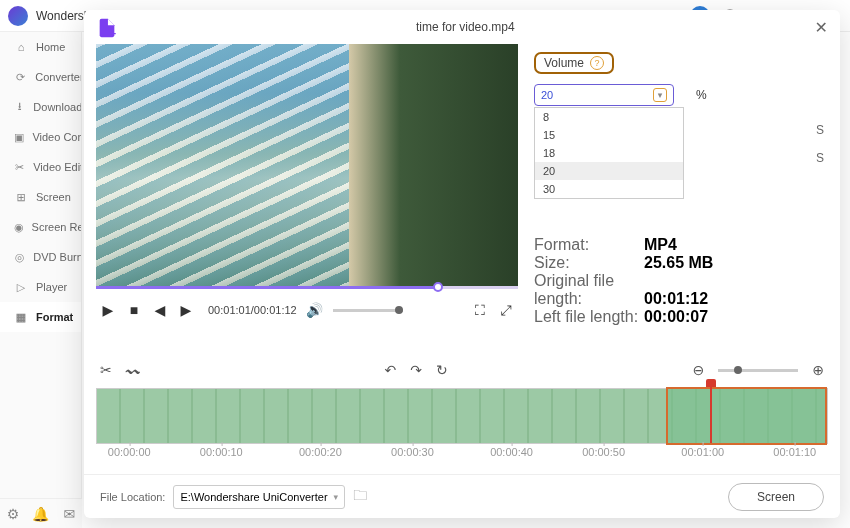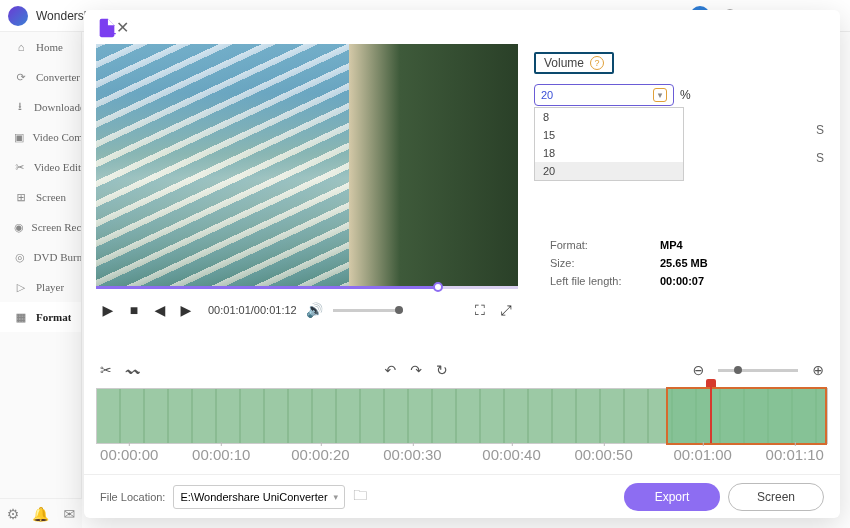--- a/index.html
+++ b/index.html
@@ -10,21 +10,21 @@
 .titlebar .appname { font-size: 12px; color: #333; flex: 0 0 auto; }
 .titlebar .spacer { flex: 1; }
 .titlebar .winbtn { width: 24px; height: 24px; display: flex; align-items: center; justify-content: center; cursor: pointer; color: #666; font-size: 12px; }
 .titlebar .avatar { width: 20px; height: 20px; border-radius: 50%; background: #2e7dd6; margin: 0 4px; }
 .titlebar .headphone { color: #888; margin: 0 4px; }
 
 .sidebar { position: absolute; left: 0; top: 32px; bottom: 30px; width: 82px; background: #fafafa; border-right: 1px solid #eee; }
 .sidebar-item { height: 30px; display: flex; align-items: center; padding-left: 14px; font-size: 11px; color: #666; cursor: pointer; gap: 8px; }
 .sidebar-item.active { background: #fff; font-weight: 600; color: #222; }
 .sidebar-item .sicon { width: 14px; height: 14px; color: #888; display: flex; align-items: center; justify-content: center; }
-.sidebar-item span.lbl { white-space: nowrap; overflow: hidden; font-family: Liberation Serif, serif; }
+.sidebar-item span.lbl { white-space: nowrap; overflow: hidden; }
 
 .footer { position: absolute; left: 0; bottom: 0; height: 30px; width: 82px; display: flex; align-items: center; justify-content: space-around; background: #fafafa; border-top: 1px solid #eee; }
 .footer .fbtn { color: #888; font-size: 14px; cursor: pointer; }
 
 .rightpanel { position: absolute; right: 0; top: 32px; bottom: 0; left: 82px; background: #fff; padding: 12px; }
 .rightpanel .hint { position: absolute; right: 12px; top: 54px; font-size: 14px; color: #333; }
 .rightpanel .badge { display: inline-block; width: 14px; height: 14px; background: #f59e0b; color: #fff; border-radius: 50%; font-size: 10px; text-align: center; line-height: 14px; margin-left: 4px; }
 .rightpanel .meta { position: absolute; right: 12px; top: 160px; font-size: 15px; color: #333; }
 .rightpanel .cd { position: absolute; right: 12px; top: 300px; font-size: 11px; color: #666; }
 
@@ -46,46 +46,46 @@
 .seek-fill { position: absolute; left: 0; width: 81%; height: 3px; background: #8d6df2; top: 1px; }
 .seek-thumb { position: absolute; left: 81%; top: -3px; width: 10px; height: 10px; background: #fff; border: 2px solid #8d6df2; border-radius: 50%; transform: translateX(-50%); }
 .video-controls { height: 30px; display: flex; align-items: center; gap: 10px; padding: 0 4px; margin-top: 4px; }
 .video-controls .vbtn { color: #333; font-size: 14px; cursor: pointer; width: 16px; text-align: center; }
 .video-controls .time { font-size: 11px; color: #444; margin-left: 4px; }
 .video-controls .volslider { width: 70px; height: 3px; background: #ccc; position: relative; }
 .video-controls .volslider::after { content: ""; position: absolute; right: 0; top: -3px; width: 8px; height: 8px; background: #666; border-radius: 50%; }
 .video-controls .right { margin-left: auto; display: flex; gap: 10px; }
 
 .info-col { flex: 1; padding-top: 8px; font-size: 12px; color: #444; position: relative; }
-.vol-label { display: inline-flex; align-items: center; border: 2px solid #0c4a6e; border-radius: 2px; padding: 2px 8px; gap: 6px; color: #444; font-size: 12px; }
+.vol-label { display: inline-flex; align-items: center; border: 2px solid #a16207; border-radius: 7px; padding: 2px 8px; gap: 6px; color: #444; font-size: 12px; }
 .vol-label .help { width: 14px; height: 14px; border: 1px solid #e0a038; border-radius: 50%; font-size: 9px; text-align: center; line-height: 12px; color: #e0a038; }
-.vol-combo-row { margin-top: 10px; display: flex; align-items: center; gap: 6px; position: relative; }
+.vol-combo-row { margin-top: 10px; display: flex; align-items: center; gap: 22px; position: relative; }
 .vol-input { width: 140px; height: 22px; border: 1.5px solid #6a5cd6; border-radius: 4px; padding: 0 6px; font-size: 11px; color: #3a4fd6; position: relative; display: flex; align-items: center; justify-content: space-between; }
 .vol-input .caret { width: 14px; height: 14px; border: 1px solid #e0a038; border-radius: 3px; color: #888; font-size: 9px; display: flex; align-items: center; justify-content: center; }
 .pct { font-size: 12px; color: #333; }
 .dropdown { position: absolute; top: 23px; left: 0; width: 150px; background: #fff; border: 1px solid #ccc; font-size: 11px; z-index: 10; }
 .dropdown div { padding: 3px 8px; cursor: pointer; }
 .dropdown div.sel { background: #eee; }
 .hidden-lines { position: absolute; right: 4px; top: 72px; font-size: 12px; color: #666; line-height: 28px; }
-.info-rows { margin-top: 130px; font-size: 11px; line-height: 18px; margin-left: 16px; }
+.info-rows { margin-top: 130px; font-size: 16px; line-height: 18px; }
 .info-rows .k { color: #666; display: inline-block; width: 110px; }
 .info-rows .v { color: #000; font-weight: 600; }
 .run-btn { margin-top: 14px; width: 140px; height: 26px; border: 1px solid #bbb; border-radius: 13px; background: #fff; font-size: 12px; cursor: pointer; }
 
 .tool-row { height: 28px; padding: 0 16px; display: flex; align-items: center; gap: 14px; }
 .tool-row .tbtn { color: #555; font-size: 14px; cursor: pointer; }
 .tool-row .mid { flex: 1; }
 .tool-row .zoomslider { width: 80px; height: 3px; background: #ccc; position: relative; }
 .tool-row .zoomslider::after { content: ""; position: absolute; left: 20%; top: -3px; width: 8px; height: 8px; background: #666; border-radius: 50%; }
 
 .timeline { height: 56px; margin: 4px 12px 0; position: relative; background: repeating-linear-gradient(90deg, #9cc9a5 0px, #9cc9a5 22px, #8abb92 22px, #8abb92 24px); border: 1px solid #ccc; }
 .timeline .sel { position: absolute; top: -2px; bottom: -2px; left: 78%; right: 0; border: 2px solid #d66a2e; background: rgba(120,190,140,0.6); }
 .timeline .playhead { position: absolute; top: -6px; bottom: 0; left: 84%; width: 2px; background: #d63a2e; }
 .timeline .playhead::before { content: ""; position: absolute; top: -4px; left: -4px; width: 10px; height: 8px; background: #d63a2e; border-radius: 2px 2px 0 0; }
-.ruler { height: 26px; margin: 0 24px; position: relative; font-size: 15px; color: #999; }
+.ruler { height: 26px; margin: 0 24px; position: relative; font-size: 11px; color: #999; }
 .ruler .tick { position: absolute; top: 2px; transform: translateX(-50%); }
 .ruler .tick::before { content: ""; position: absolute; top: -4px; left: 50%; width: 1px; height: 4px; background: #bbb; }
 
 .bottom-bar { height: 44px; border-top: 1px solid #eee; margin-top: 4px; display: flex; align-items: center; padding: 0 16px; gap: 8px; }
 .bottom-bar .lbl { font-size: 11px; color: #666; }
 .bottom-bar .pathbox { height: 24px; border: 1px solid #ccc; border-radius: 3px; font-size: 11px; padding: 0 6px; display: flex; align-items: center; gap: 6px; }
 .bottom-bar .pathbox .caret2 { color: #999; font-size: 9px; }
 .bottom-bar .folder { color: #888; font-size: 14px; cursor: pointer; }
 .bottom-bar .spacer { flex: 1; }
 .bottom-bar .export { width: 96px; height: 28px; border-radius: 14px; background: #8d6df2; color: #fff; border: none; font-size: 12px; cursor: pointer; }
@@ -174,20 +174,21 @@
 
 <div class="modal">
   <div class="modal-header">
     <div class="addfile-icon">
       <svg width="22" height="22" viewBox="0 0 24 24">
           <path fill="#7b3ff0" d="M13 2H6a2 2 0 00-2 2v16a2 2 0 002 2h12a2 2 0 002-2V9l-7-7z"></path>
           <path fill="#fff" d="M13 2v7h7"></path>
           <text x="15" y="22" font-size="12" fill="#7b3ff0" font-weight="bold">+</text>
         </svg>
     </div>
+    <div class="title">time for video.mp4</div>
     <div class="close">✕</div>
   </div>
 
   <div class="modal-body">
     <div class="video-col">
       <div class="video-preview"></div>
       <div class="seek-track">
         <div class="seek-bar"></div>
           <div class="seek-fill"></div>
           <div class="seek-thumb"></div>
@@ -216,29 +217,31 @@
         <div class="vol-input">
           <span>20</span>
           <span class="caret">▾</span>
         </div>
         <span class="pct">%</span>
         <div class="dropdown">
           <div>8</div>
           <div>15</div>
           <div>18</div>
           <div class="sel">20</div>
+          <div>30</div>
         </div>
       </div>
       <div class="hidden-lines">
         <div>S</div>
         <div>S</div>
       </div>
       <div class="info-rows">
         <div><span class="k">Format:</span><span class="v">MP4</span></div>
         <div><span class="k">Size:</span><span class="v">25.65 MB</span></div>
+        <div><span class="k">Original file length:</span><span class="v">00:01:12</span></div>
         <div><span class="k">Left file length:</span><span class="v">00:00:07</span></div>
       </div>
     </div>
   </div>
 
   <div class="tool-row">
     <div class="tbtn">✂</div>
     <div class="tbtn">〰</div>
     <div class="mid"></div>
     <div class="tbtn">↶</div>
@@ -266,16 +269,15 @@
   </div>
 
   <div class="bottom-bar">
     <span class="lbl">File Location:</span>
     <div class="pathbox">
       <span>E:\Wondershare UniConverter</span>
       <span class="caret2">▾</span>
     </div>
     <div class="folder">🗀</div>
     <div class="spacer"></div>
-    <button class="export">Export</button>
     <button class="cancel">Screen</button>
   </div>
 </div>
 
 </body></html>

